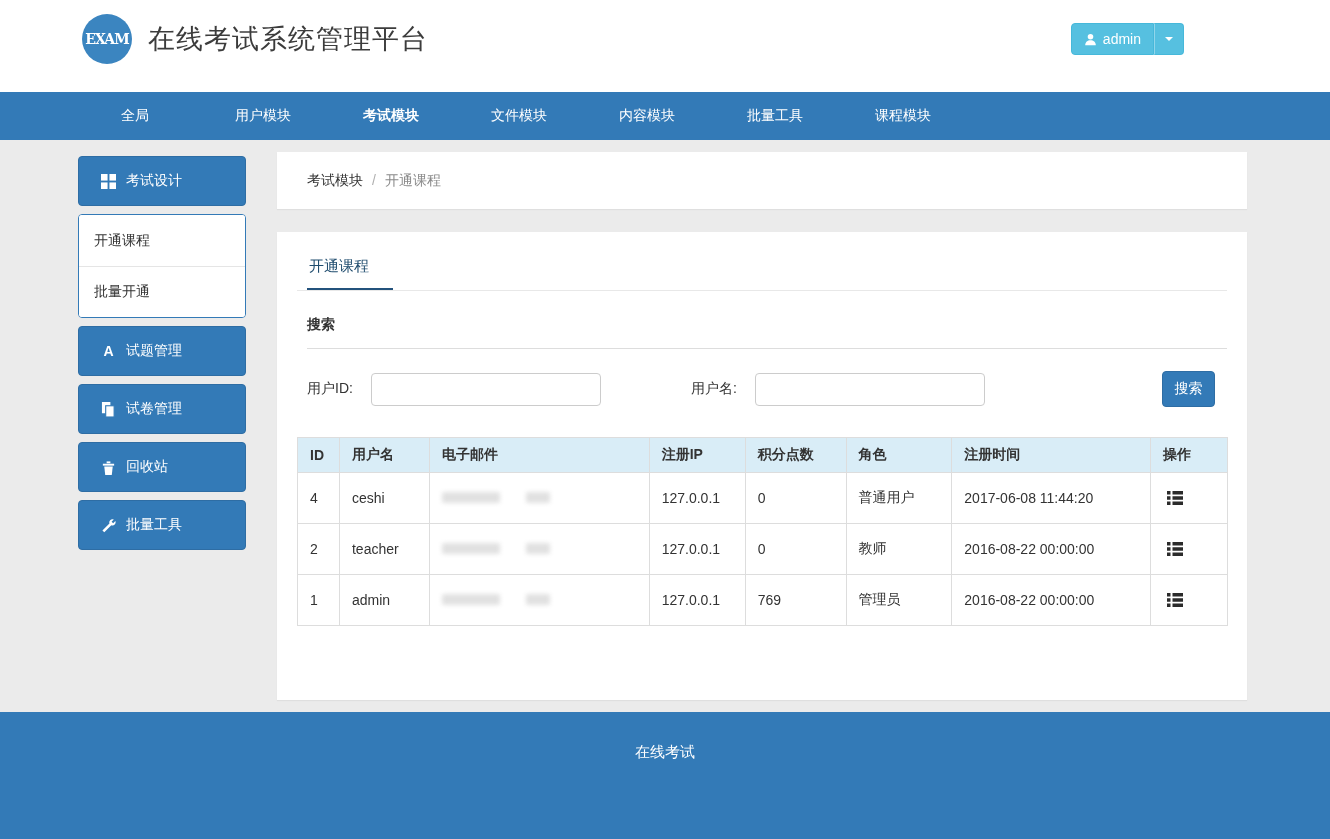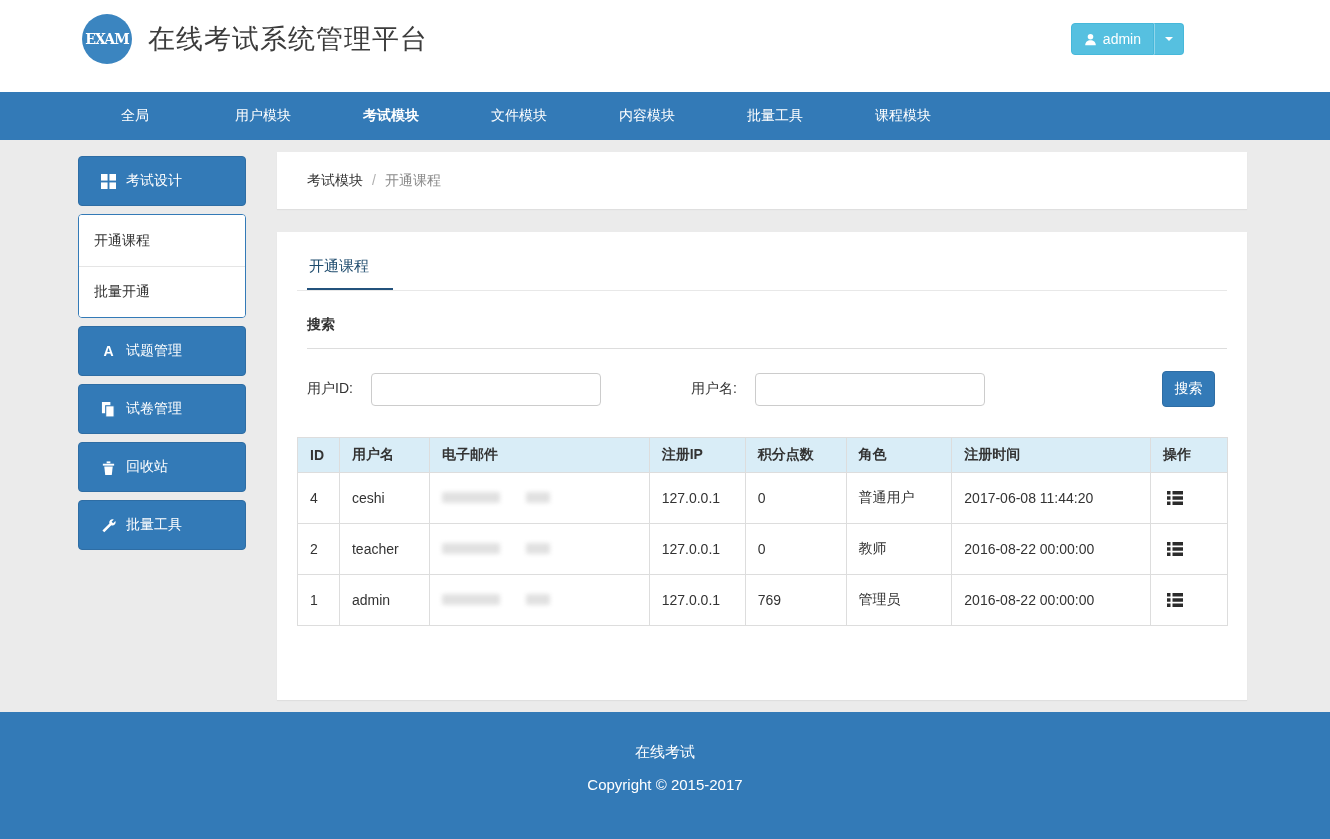--- a/index.html
+++ b/index.html
@@ -345,14 +345,13 @@
           </tr>
         </tbody>
       </table>
 
     </div>
   </div>
 </div>
 
 <div class="footer">
   <div class="f-line1">在线考试</div>
-  <div class="f-line2">Copyright © 2015-2017</div>
 </div>
 
 </body></html>

